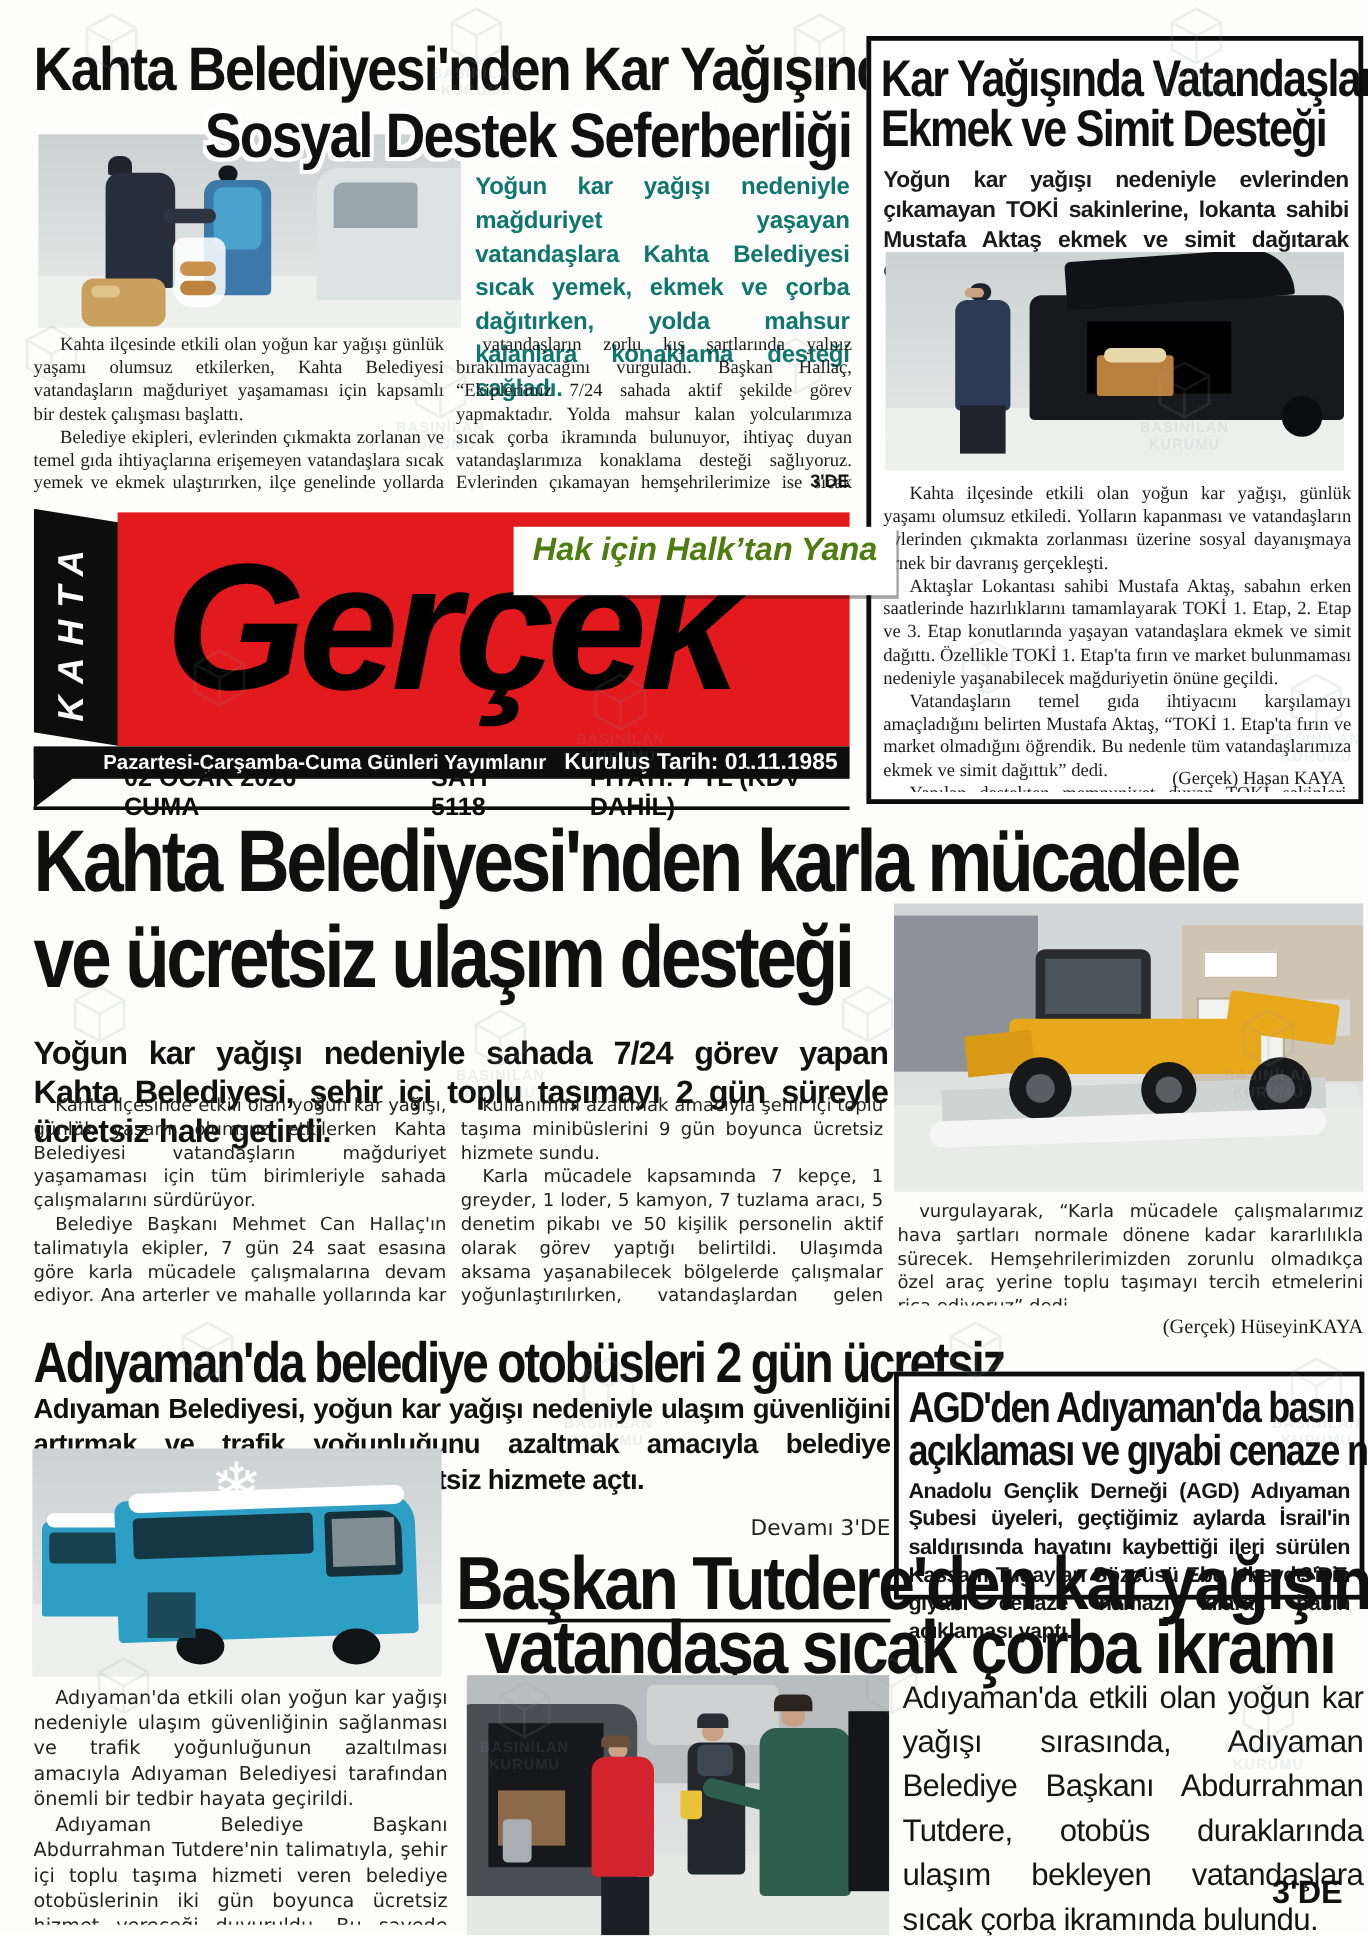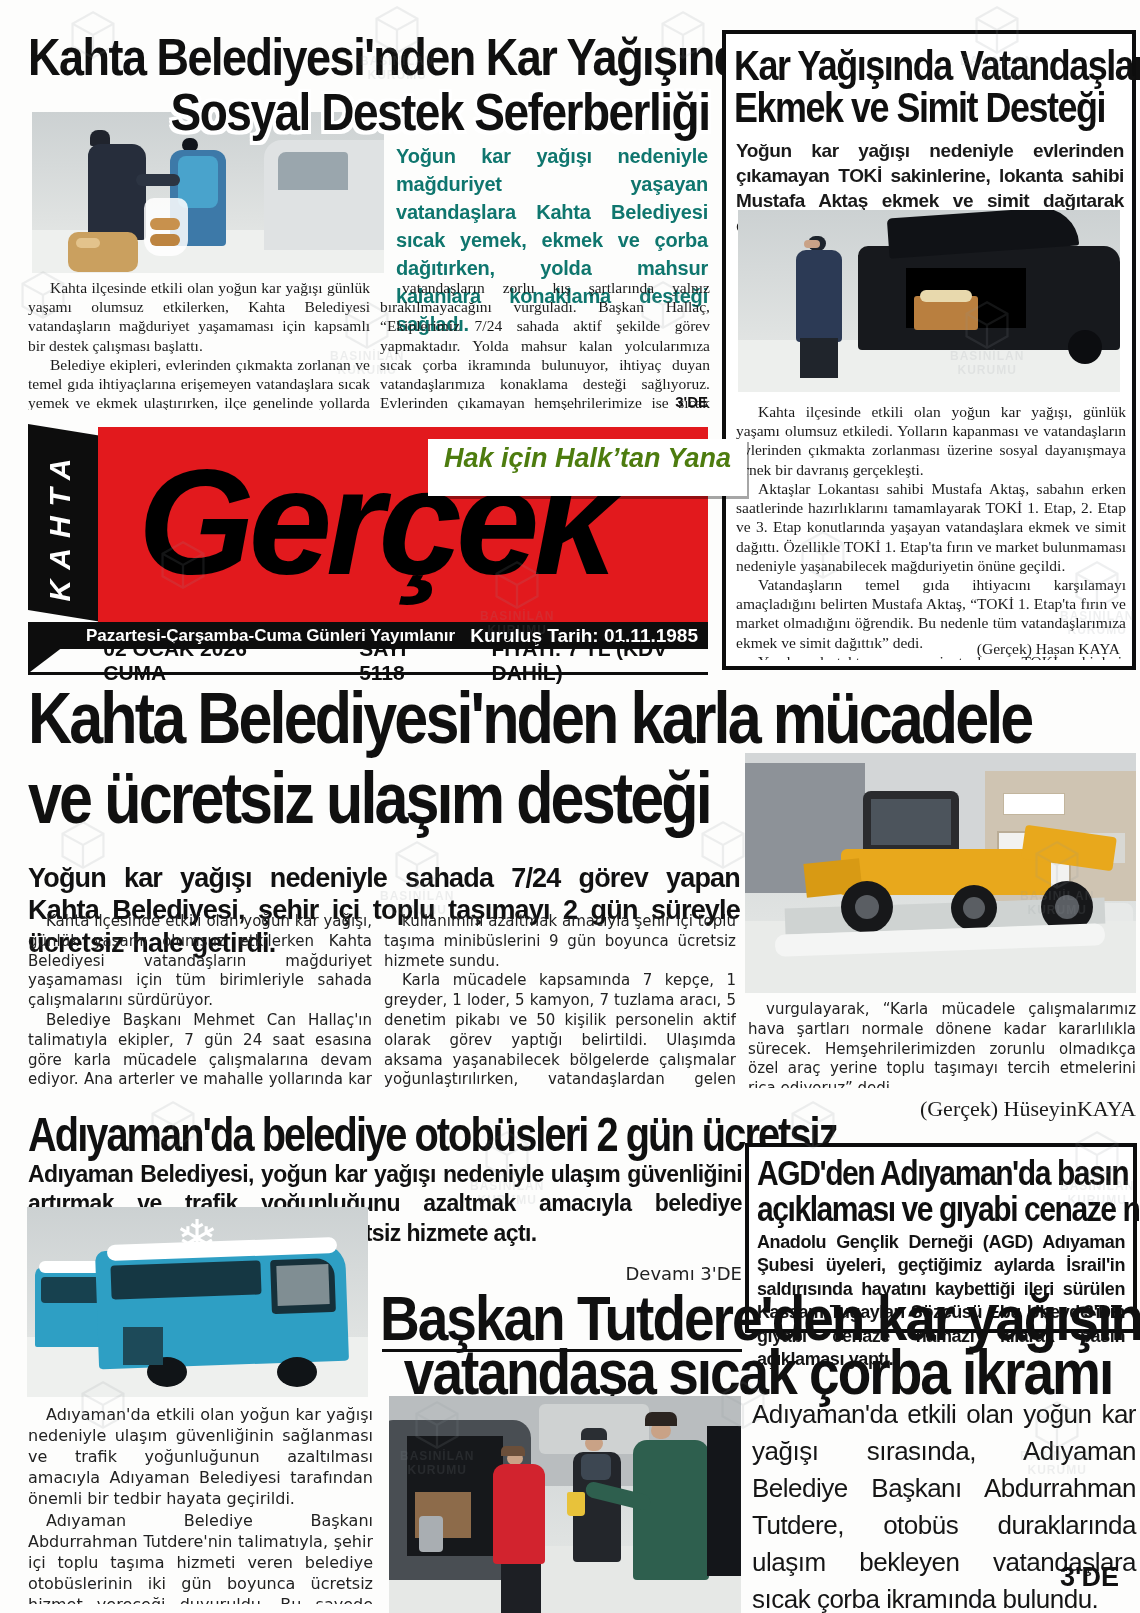--- a/index.html
+++ b/index.html
@@ -183,21 +183,21 @@
 
     </div>
     <div class="abs sans-body" style="left:384px;top:912px;width:352px;height:178px;overflow:hidden;">
       <p>kullanımını azaltmak amacıyla şehir içi toplu taşıma minibüslerini 9 gün boyunca ücretsiz hizmete sundu.</p>
       <p>Karla mücadele kapsamında 7 kepçe, 1 greyder, 1 loder, 5 kamyon, 7 tuzlama aracı, 5 denetim pikabı ve 50 kişilik personelin aktif olarak görev yaptığı belirtildi. Ulaşımda aksama yaşanabilecek bölgelerde çalışmalar yoğunlaştırılırken, vatandaşlardan gelen ihbarlara da anında müdahale edildi.</p>
 
     </div>
     <div class="abs sans-body" style="left:748px;top:1000px;width:388px;height:88px;overflow:hidden;">
       <p>vurgulayarak, “Karla mücadele çalışmalarımız hava şartları normale dönene kadar kararlılıkla sürecek. Hemşehrilerimizden zorunlu olmadıkça özel araç yerine toplu taşımayı tercih etmelerini rica ediyoruz” dedi.</p>
     </div>
-    <div class="abs byline" style="left:748px;top:1096px;width:388px;font-size:22px;">(Gerçek) HüseyinKAYA</div>
+    <div class="abs byline" style="left:748px;top:1096px;width:388px;font-size:17px;">(Gerçek) HüseyinKAYA</div>
   </section>
 
   <section>
     <div class="abs hl tall-l" style="left:28px;top:1112px;font-size:41px;letter-spacing:-2px;">Adıyaman'da belediye otobüsleri 2 gün ücretsiz</div>
     <div class="abs lead4" style="left:28px;top:1160px;width:714px;">Adıyaman Belediyesi, yoğun kar yağışı nedeniyle ulaşım güvenliğini artırmak ve trafik yoğunluğunu azaltmak amacıyla belediye otobüslerini 2 gün boyunca ücretsiz hizmete açtı.</div>
 
     <div class="abs photo" style="left:27px;top:1207px;width:341px;height:190px;">
       <div style="left:0;top:130px;width:341px;height:60px;background:#eef0ee;"></div>
       <div style="left:8px;top:60px;width:90px;height:80px;background:#2e9fc4;border-radius:8px 8px 2px 2px;"></div>
       <div style="left:12px;top:54px;width:82px;height:12px;background:#fff;border-radius:6px;"></div>

